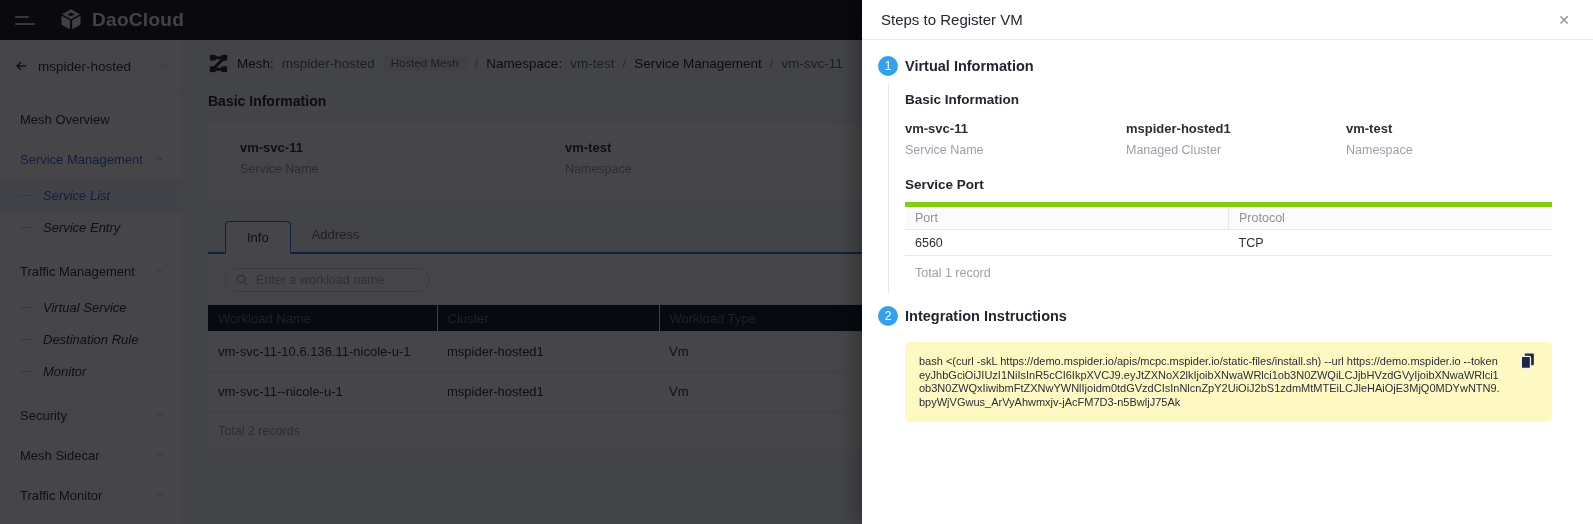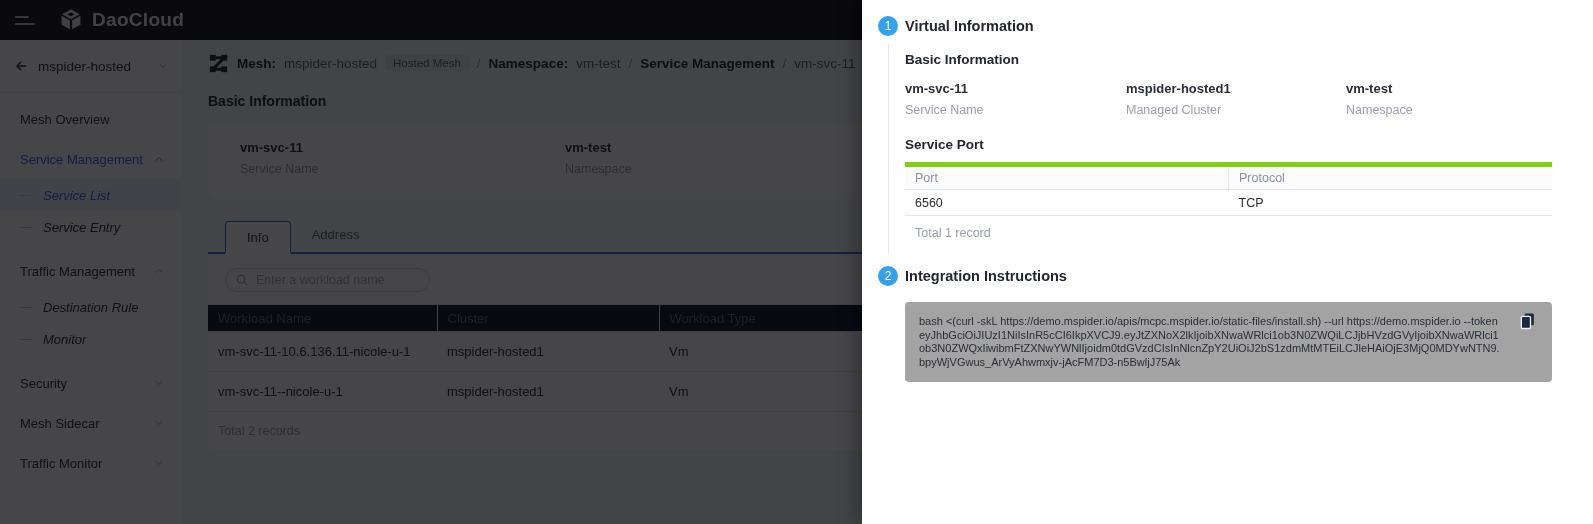--- a/index.html
+++ b/index.html
@@ -28,21 +28,21 @@
   .gap-after { margin-bottom:8px; }
   .chev { width:12px; height:12px; }
   .chev polyline { fill:none; stroke:#9aa0ac; stroke-width:1.6; stroke-linecap:round; stroke-linejoin:round; }
   .chev.blue-stroke polyline { stroke:#3b62dc; }
   .chev.up { transform:rotate(180deg); }
 
   
   .main { position:absolute; top:40px; left:181px; right:0; bottom:0; background:#f4f5f8; }
   .main-inner { margin:0 33px 0 27px; }
   .crumbs { display:flex; align-items:center; gap:8px; height:30px; margin-top:8px; font-size:13.5px; white-space:nowrap; }
-  .crumbs .b { font-weight:700; color:#23262e; }
+  .crumbs .b { font-weight:400; color:#23262e; }
   .crumbs .v { color:#5f6573; }
   .crumbs .sep { color:#9aa0ac; }
   .badge { background:#e7e9ee; color:#5c6270; font-size:11.5px; padding:2px 8px; border-radius:3px; }
   .sec-h { margin-top:15px; font-size:14px; font-weight:700; color:#23262e; }
   .card { margin-top:14px; height:76px; background:#fff; border-radius:6px; display:grid; grid-template-columns:325px 1fr; padding:17px 0 0 32px; }
   .kv .val { font-size:13px; font-weight:600; color:#2b2e36; }
   .kv .lab { margin-top:7px; font-size:12.5px; color:#9ba0ab; }
 
   .tabs { margin-top:20px; display:flex; align-items:flex-end; padding-left:17px; border-bottom:2px solid #356ee0; }
   .tab { height:33px; line-height:32px; padding:0 21px; font-size:13px; color:#666c78; cursor:pointer; }
@@ -75,21 +75,21 @@
   .step-body { margin-top:16px; }
   .sub-h { font-size:13.5px; font-weight:700; color:#23262e; }
   .fields { display:grid; grid-template-columns:221px 220px 1fr; margin-top:14px; }
   .port-h { margin-top:20px; }
   table.pt { width:100%; border-collapse:collapse; font-size:12.5px; margin-top:10px; table-layout:fixed; }
   table.pt th { height:25px; font-weight:400; color:#8b919e; text-align:left; padding:0 10px; border-top:5px solid #84cc16; border-bottom:1px solid #e4e7ed; background:#fbfbfc; }
   table.pt th:first-child { width:50%; border-right:1px solid #e4e7ed; }
   table.pt td { height:26px; padding:0 10px; color:#2b2e36; border-bottom:1px solid #e4e7ed; }
   .pt-foot { padding:10px 10px 0; color:#9ba0ab; font-size:12.5px; }
   .step.s2 { margin-top:26px; }
-  .code-block { position:relative; margin-top:16px; background:#a3a3a3; border-radius:4px; padding:13px 48px 13px 14px; font-size:11px; line-height:13.5px; color:#2b2e36; overflow-wrap:anywhere; }
+  .code-block { position:relative; margin-top:16px; background:#fef9c3; border-radius:4px; padding:13px 48px 13px 14px; font-size:11px; line-height:13.5px; color:#2b2e36; overflow-wrap:anywhere; }
   .copy-btn { position:absolute; top:9px; right:14px; cursor:pointer; background:none; border:none; padding:0; }
 </style>
 </head>
 <body>
 
 <header class="navbar">
   <div class="hamburger">
       <i class="b1"></i>
       <i class="b2"></i>
     </div>
@@ -130,20 +130,24 @@
       </div>
     <div class="nav-sub gap-after">
         <span class="dash">—</span>
         <span>Service Entry</span>
       </div>
     <div class="nav-top">
         <span class="lbl">Traffic Management</span>
         <svg class="chev up" viewBox="0 0 24 24">
           <polyline points="6 9 12 15 18 9"></polyline>
         </svg>
+      </div>
+    <div class="nav-sub">
+        <span class="dash">—</span>
+        <span>Virtual Service</span>
       </div>
     <div class="nav-sub">
         <span class="dash">—</span>
         <span>Destination Rule</span>
       </div>
     <div class="nav-sub gap-after">
         <span class="dash">—</span>
         <span>Monitor</span>
       </div>
     <div class="nav-top">
@@ -242,20 +246,24 @@
         </tbody>
       </table>
       <div class="tfoot">Total 2 records</div>
     </div>
   </div>
 </main>
 
 <div class="mask"></div>
 
 <section class="drawer">
+  <div class="drawer-head">
+    <span class="drawer-title">Steps to Register VM</span>
+    <button class="close-btn">✕</button>
+  </div>
   <div class="drawer-body">
 
     <div class="step s1">
       <span class="step-circle">1</span>
       <div class="step-title">Virtual Information</div>
       <div class="step-body">
         <div class="sub-h">Basic Information</div>
         <div class="fields">
           <div class="kv">
             <div class="val">vm-svc-11</div>

